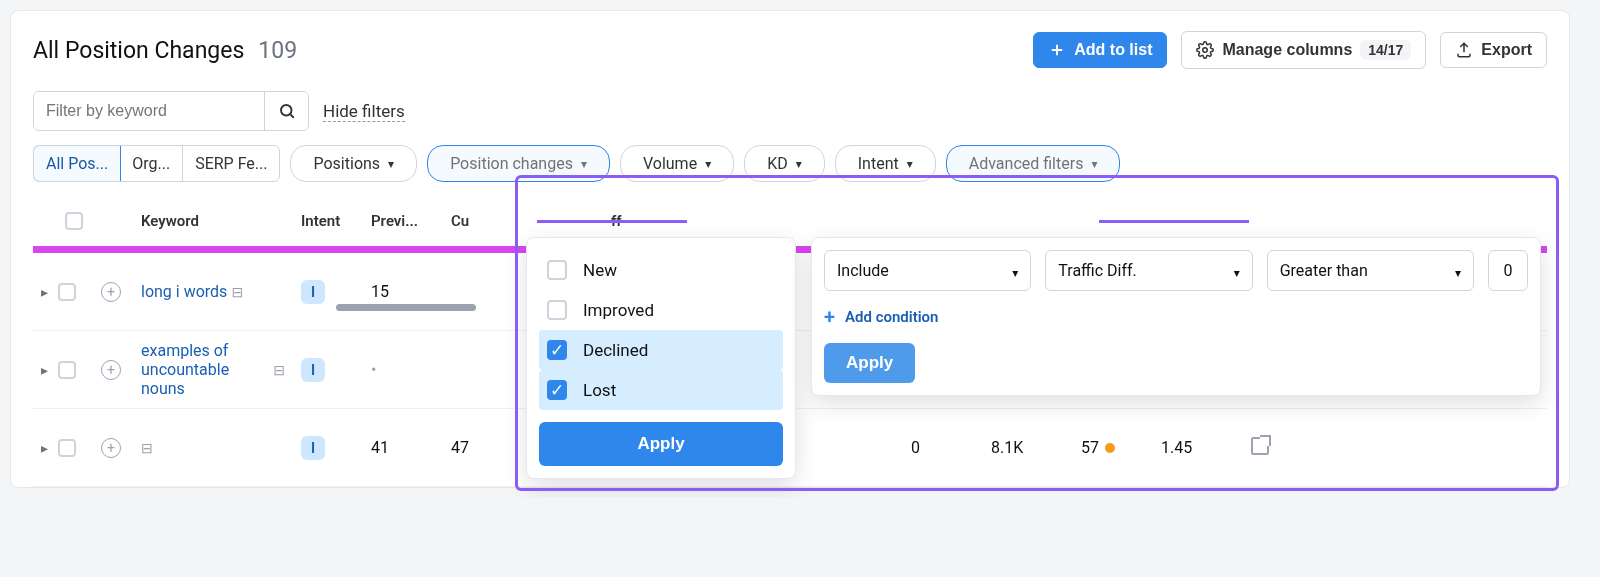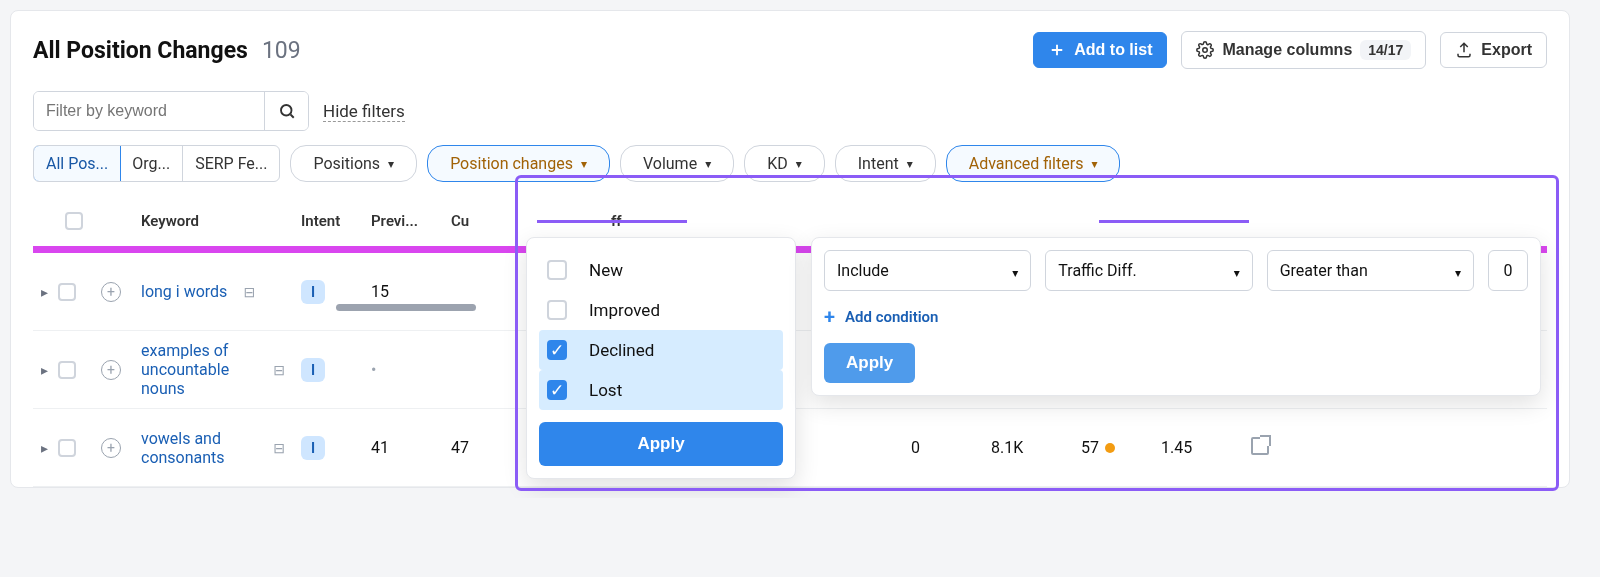--- a/index.html
+++ b/index.html
@@ -14,21 +14,21 @@
   .panel {
     background: #fff;
     border: 1px solid #e5e7eb;
     border-radius: 8px;
     padding: 20px 22px 0 22px;
     width: 1560px;
     position: relative;
   }
   
   .hdr-row { display:flex; align-items:center; gap:14px; margin-bottom:22px; }
-  .hdr-title { font-size:23px; font-weight:700; }
+  .hdr-title { font-size:23px; font-weight:400; }
   .hdr-count { font-size:23px; color:#6b7280; }
   .hdr-spacer { flex:1; }
   .btn {
     display:inline-flex; align-items:center; gap:8px;
     border:1px solid #d0d5dd; background:#fff; border-radius:6px;
     padding:8px 14px; font-size:16px; font-weight:600; color:#333;
     cursor:pointer;
   }
   .btn-primary { background:#2f86eb; border-color:#2f86eb; color:#fff; }
   .badge-pill {
@@ -47,21 +47,21 @@
     display:flex; align-items:center; justify-content:center; cursor:pointer;
   }
   .hide-filters { color:#333; font-size:17px; border-bottom:1px dashed #999; cursor:pointer; }
   
   .chips-row { display:flex; align-items:center; gap:10px; }
   .chip {
     border:1px solid #d0d5dd; background:#fff; border-radius:16px;
     padding:8px 22px; font-size:16px; color:#333; display:inline-flex;
     align-items:center; gap:8px; cursor:pointer; white-space:nowrap;
   }
-  .chip.active { border-color:#2f86eb; background:#f5faff; color:#a16207; }
+  .chip.active { border-color:#2f86eb; background:#f5faff; color:#737373; }
   .chip-group { display:flex; border:1px solid #d0d5dd; border-radius:6px; overflow:hidden; }
   .chip-group .seg {
     padding:8px 12px; font-size:16px; color:#333; border-right:1px solid #d0d5dd;
     cursor:pointer; white-space:nowrap;
   }
   .chip-group .seg:last-child { border-right:none; }
   .chip-group .seg.active { border:1px solid #2f86eb; background:#f5faff; color:#1857a5; margin:-1px; border-radius:6px 0 0 6px; position:relative; z-index:1; }
   .caret { font-size:12px; }
   
   .purple-overlay {
@@ -89,21 +89,21 @@
   .tbl-head-row > div, .tbl-row > div { padding:6px 8px; }
   .tbl-row {
     border-bottom:1px solid #eef0f2; font-size:16px; min-height:78px;
   }
   .row-tools { display:flex; align-items:center; gap:10px; }
   .chev { color:#6b7280; cursor:pointer; font-size:14px; }
   .checkbox {
     width:18px; height:18px; border:2px solid #cfd4dc; border-radius:4px;
     display:inline-block; background:#fff; cursor:pointer;
   }
-  .kw-cell { display:flex; align-items:center; gap:16px; }
+  .kw-cell { display:flex; align-items:center; gap:4px; }
   .kw-link { color:#1a5fb4; cursor:pointer; }
   .plus-circ {
     width:20px; height:20px; border:1.5px solid #9aa3af; border-radius:50%;
     display:inline-flex; align-items:center; justify-content:center;
     color:#9aa3af; font-size:14px; cursor:pointer;
   }
   .serp-ico {
     color:#9aa3af; font-size:14px;
   }
   .intent-badge {
@@ -126,21 +126,21 @@
   .scrub {
     position:absolute; height:7px; background:#9ca3af; border-radius:4px;
     left:325px; top:293px; width:140px;
   }
   
   .pop {
     position:absolute; background:#fff; border:1px solid #e5e7eb; border-radius:8px;
     box-shadow:0 8px 24px rgba(0,0,0,.12); z-index:40; padding:12px;
   }
   .pop-pc { left:515px; top:226px; width:270px; }
-  .pc-option { display:flex; align-items:center; gap:22px; padding:10px 8px; font-size:17px; border-radius:4px; cursor:pointer; }
+  .pc-option { display:flex; align-items:center; gap:16px; padding:10px 8px; font-size:17px; border-radius:4px; cursor:pointer; }
   .pc-option.sel { background:#d6ecff; }
   .pc-cb {
     width:20px; height:20px; border:2px solid #cfd4dc; border-radius:4px;
     background:#fff; display:inline-flex; align-items:center; justify-content:center;
   }
   .pc-cb.checked { background:#2f86eb; border-color:#2f86eb; color:#fff; }
   .pc-apply {
     margin-top:12px; width:100%; background:#2f86eb; color:#fff; font-weight:700;
     border:none; border-radius:6px; padding:12px; font-size:17px; cursor:pointer;
   }
@@ -314,21 +314,20 @@
         <div></div>
     </div>
 
     <div class="tbl-row">
       <div class="row-tools">
           <span class="chev">▸</span>
           <span class="checkbox"></span>
         </div>
       <div><span class="plus-circ">+</span></div>
       <div class="kw-cell">
-          <span class="kw-link">vowels and consonants</span> 
           <span class="serp-ico">⊟</span>
         </div>
       <div><span class="intent-badge">I</span></div>
       <div class="col-right">41</div>
       <div class="col-right">47</div>
       <div class="diff-red col-right">↓6</div>
       <div class="col-right">-2</div>
       <div class="col-right">&lt; 0.01</div>
       <div></div>
       <div class="col-right">0</div>

